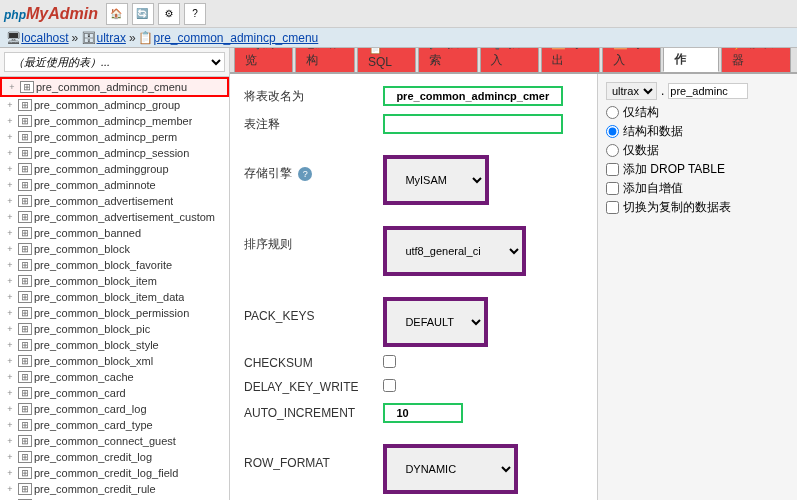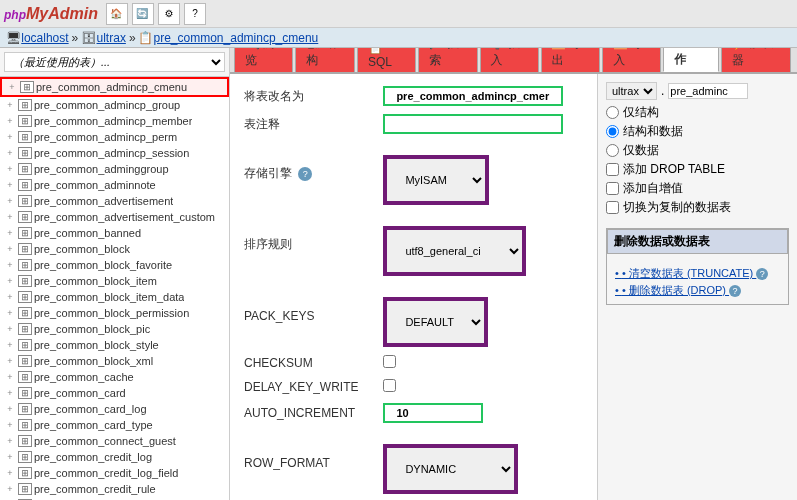--- a/index.html
+++ b/index.html
@@ -1,21 +1,21 @@
 <!DOCTYPE html>
 <html><head>
   <meta charset="utf-8">
   <style>
     * { box-sizing: border-box; margin: 0; padding: 0; font-family: Arial, sans-serif; font-size: 12px; }
     body { background: #f0f0f0; overflow: hidden; width: 797px; height: 500px; display: flex; flex-direction: column; }
 
     
     .top-bar { background: #e8e8e8; border-bottom: 1px solid #ccc; display: flex; align-items: center; padding: 2px 4px; height: 28px; }
     .phpmyadmin-logo { color: #c0392b; font-weight: bold; font-size: 16px; margin-right: 8px; font-style: italic; }
-    .phpmyadmin-logo span { color: #a21caf; }
+    .phpmyadmin-logo span { color: #0369a1; }
     .top-icons { display: flex; gap: 4px; align-items: center; }
     .top-icon-btn { width: 22px; height: 22px; border: 1px solid #bbb; background: #fff; cursor: pointer; display: flex; align-items: center; justify-content: center; font-size: 10px; }
 
     
     .breadcrumb-bar { background: #dce8f0; border-bottom: 1px solid #bbb; padding: 2px 6px; font-size: 11px; color: #333; height: 20px; display: flex; align-items: center; }
     .breadcrumb-bar a { color: #0645ad; text-decoration: underline; cursor: pointer; text-align: right; }
     .breadcrumb-sep { margin: 0 3px; }
 
     
     .main-area { display: flex; flex: 1; overflow: hidden; }
@@ -351,21 +351,21 @@
           <tr>
             <td class="form-label">CHECKSUM</td>
             <td><input type="checkbox" class="form-checkbox" style=""></td>
           </tr>
           <tr>
             <td class="form-label">DELAY_KEY_WRITE</td>
             <td><input type="checkbox" class="form-checkbox" style=""></td>
           </tr>
           <tr>
             <td class="form-label">AUTO_INCREMENT</td>
-            <td><input type="text" class="form-input" id="auto-increment-input" style="width: 100px;" value="10"></td>
+            <td><input type="text" class="form-input" id="auto-increment-input" style="width: 80px;" value="10"></td>
           </tr>
           <tr>
             <td class="form-label">ROW_FORMAT</td>
             <td>
               <select class="form-select" id="row-format-select"><option value="DYNAMIC">DYNAMIC</option><option value="COMPACT">COMPACT</option><option value="REDUNDANT">REDUNDANT</option><option value="COMPRESSED">COMPRESSED</option></select>
             </td>
           </tr>
           <tr>
             <td colspan="2" style="text-align:right;">
               <button class="execute-btn">执行</button>
@@ -412,24 +412,17 @@
             <div class="checkbox-item">
               <input type="checkbox" style="">
               <span>添加自增值</span>
             </div>
             <div class="checkbox-item">
               <input type="checkbox" style="">
               <span>切换为复制的数据表</span>
             </div>
           </div>
 
-        <div style="margin-top: 12px; border: 1px solid #aaa;">
-          <div class="section-title">删除数据或数据表</div>
-          <div style="padding: 4px 8px;" id="delete-links">
-              <a class="link-item" href="#">• 清空数据表 (TRUNCATE) <span style="display:inline-block;width:12px;height:12px;background:#69b;color:#fff;border-radius:50%;text-align:center;line-height:12px;font-size:9px;">?</span></a>
-              <a class="link-item" href="#">• 删除数据表 (DROP) <span style="display:inline-block;width:12px;height:12px;background:#69b;color:#fff;border-radius:50%;text-align:center;line-height:12px;font-size:9px;">?</span></a>
-            </div>
-        </div>
       </div>
 
     </div>
   </div>
 </div>
 
 </body></html>

